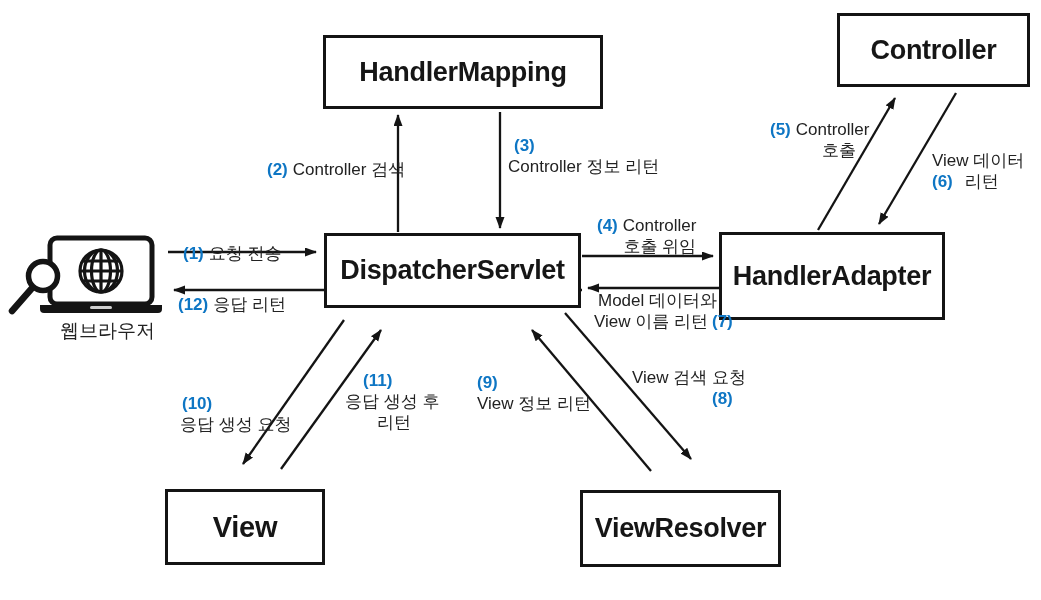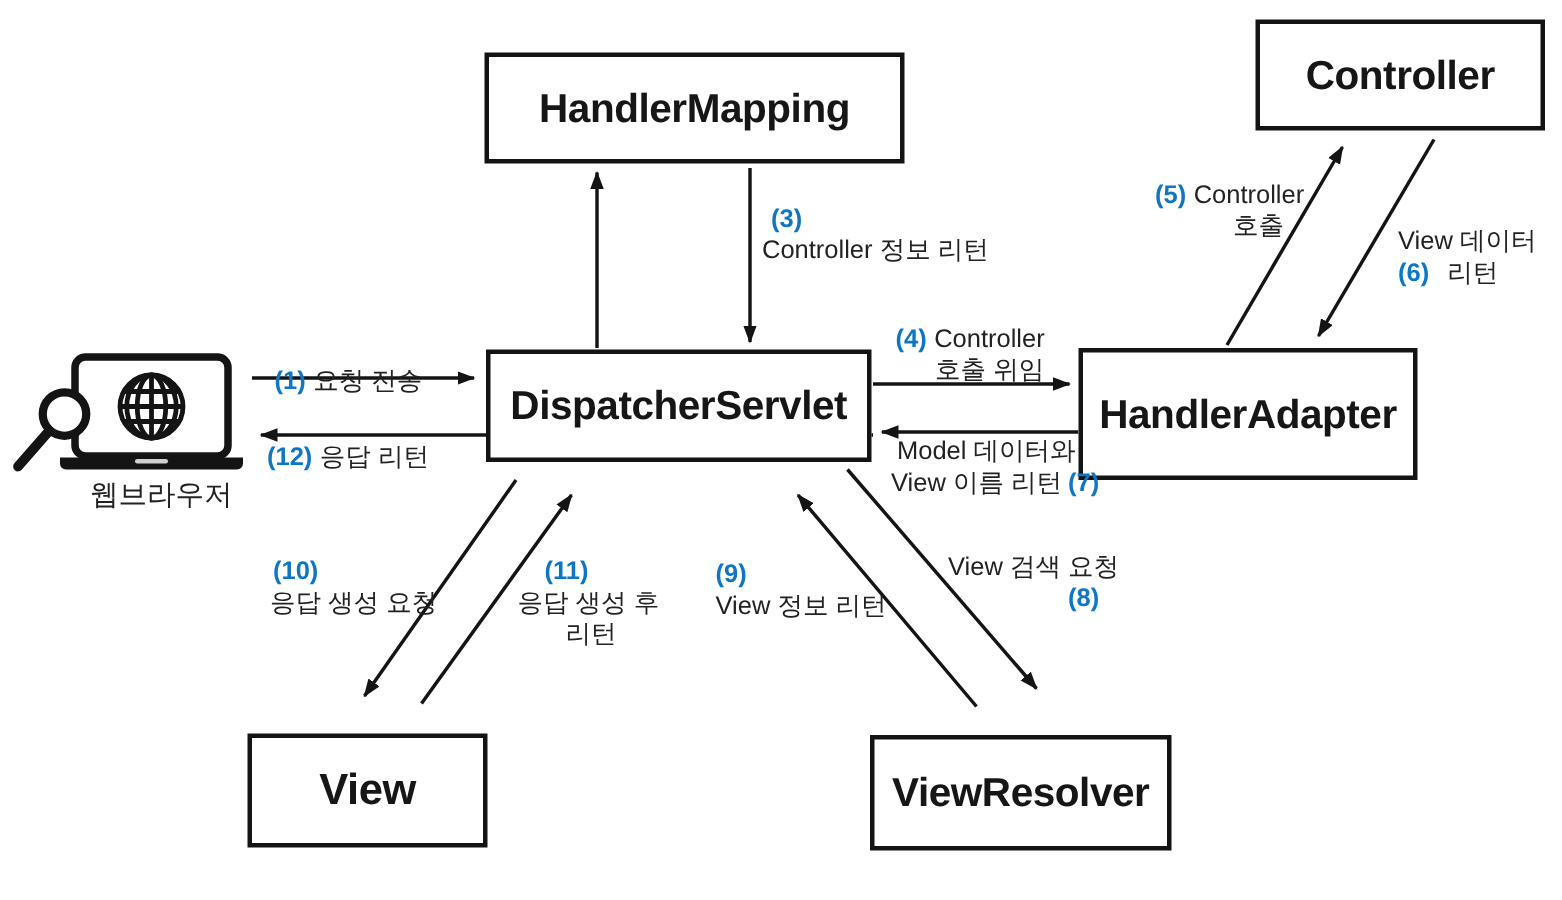--- a/index.html
+++ b/index.html
@@ -92,20 +92,23 @@
       <circle cx="38" cy="46" r="14.5" fill="#fff" stroke="#141414" stroke-width="5.5"></circle>
     </g>
   </svg>
 
   <div class="lbl" style="left:60px;top:320px;font-size:19px;">웹브라우저</div>
 
   <div class="lbl" style="left:183px;top:229px;margin-top:14px;">
     <span class="num gap">(1)</span><span>요청 전송</span>
   </div>
 
+  <div class="lbl" style="left:267px;top:159px;">
+    <span class="num gap">(2)</span><span>Controller 검색</span>
+  </div>
 
   <div class="lbl" style="left:508px;top:135px;">
     <div style="padding-left:6px;"><span class="num">(3)</span></div>
     <div><span>Controller 정보 리턴</span></div>
   </div>
 
   <div class="lbl" style="left:597px;top:215px;">
     <div><span class="num gap">(4)</span><span>Controller</span></div>
     <div style="padding-left:26px;text-align:center;"><span>호출 위임</span></div>
   </div>
@@ -129,21 +132,21 @@
     <div><span>View 검색 요청</span></div>
     <div style="padding-left:80px;"><span class="num">(8)</span></div>
   </div>
 
   <div class="lbl" style="left:477px;top:372px;">
     <div><span class="num">(9)</span></div>
     <div><span>View 정보 리턴</span></div>
   </div>
 
   <div class="lbl" style="left:180px;top:370px;">
-    <div style="padding-left:2px;"><span class="num">(10)</span></div>
+    <div style="padding-left:2px;margin-top:23px;"><span class="num">(10)</span></div>
     <div><span>응답 생성 요청</span></div>
   </div>
 
   <div class="lbl" style="left:345px;top:370px;">
     <div style="padding-left:18px;"><span class="num">(11)</span></div>
     <div><span>응답 생성 후</span></div>
     <div style="padding-left:32px;"><span>리턴</span></div>
   </div>
 
   <div class="lbl" style="left:178px;top:294px;">

